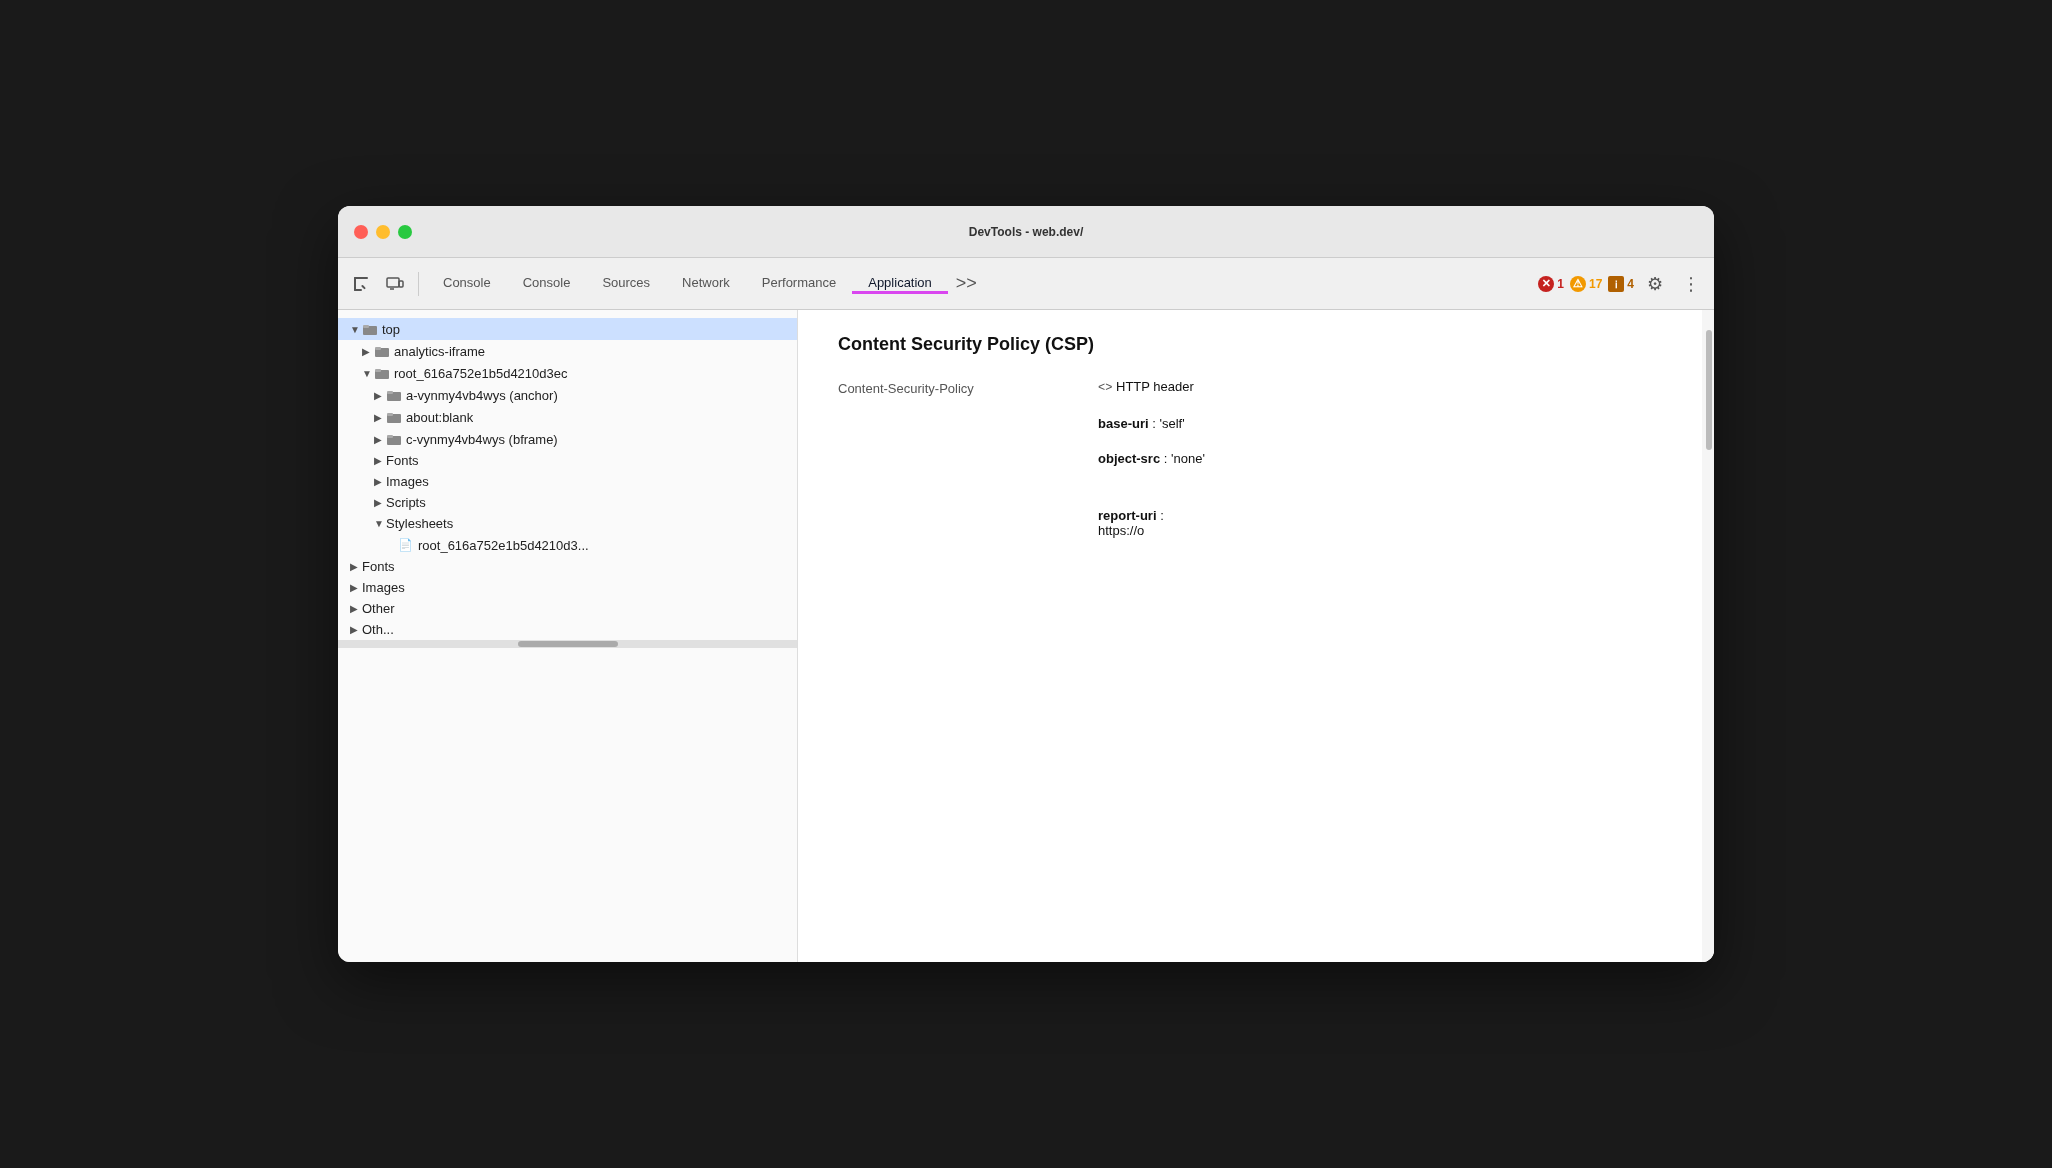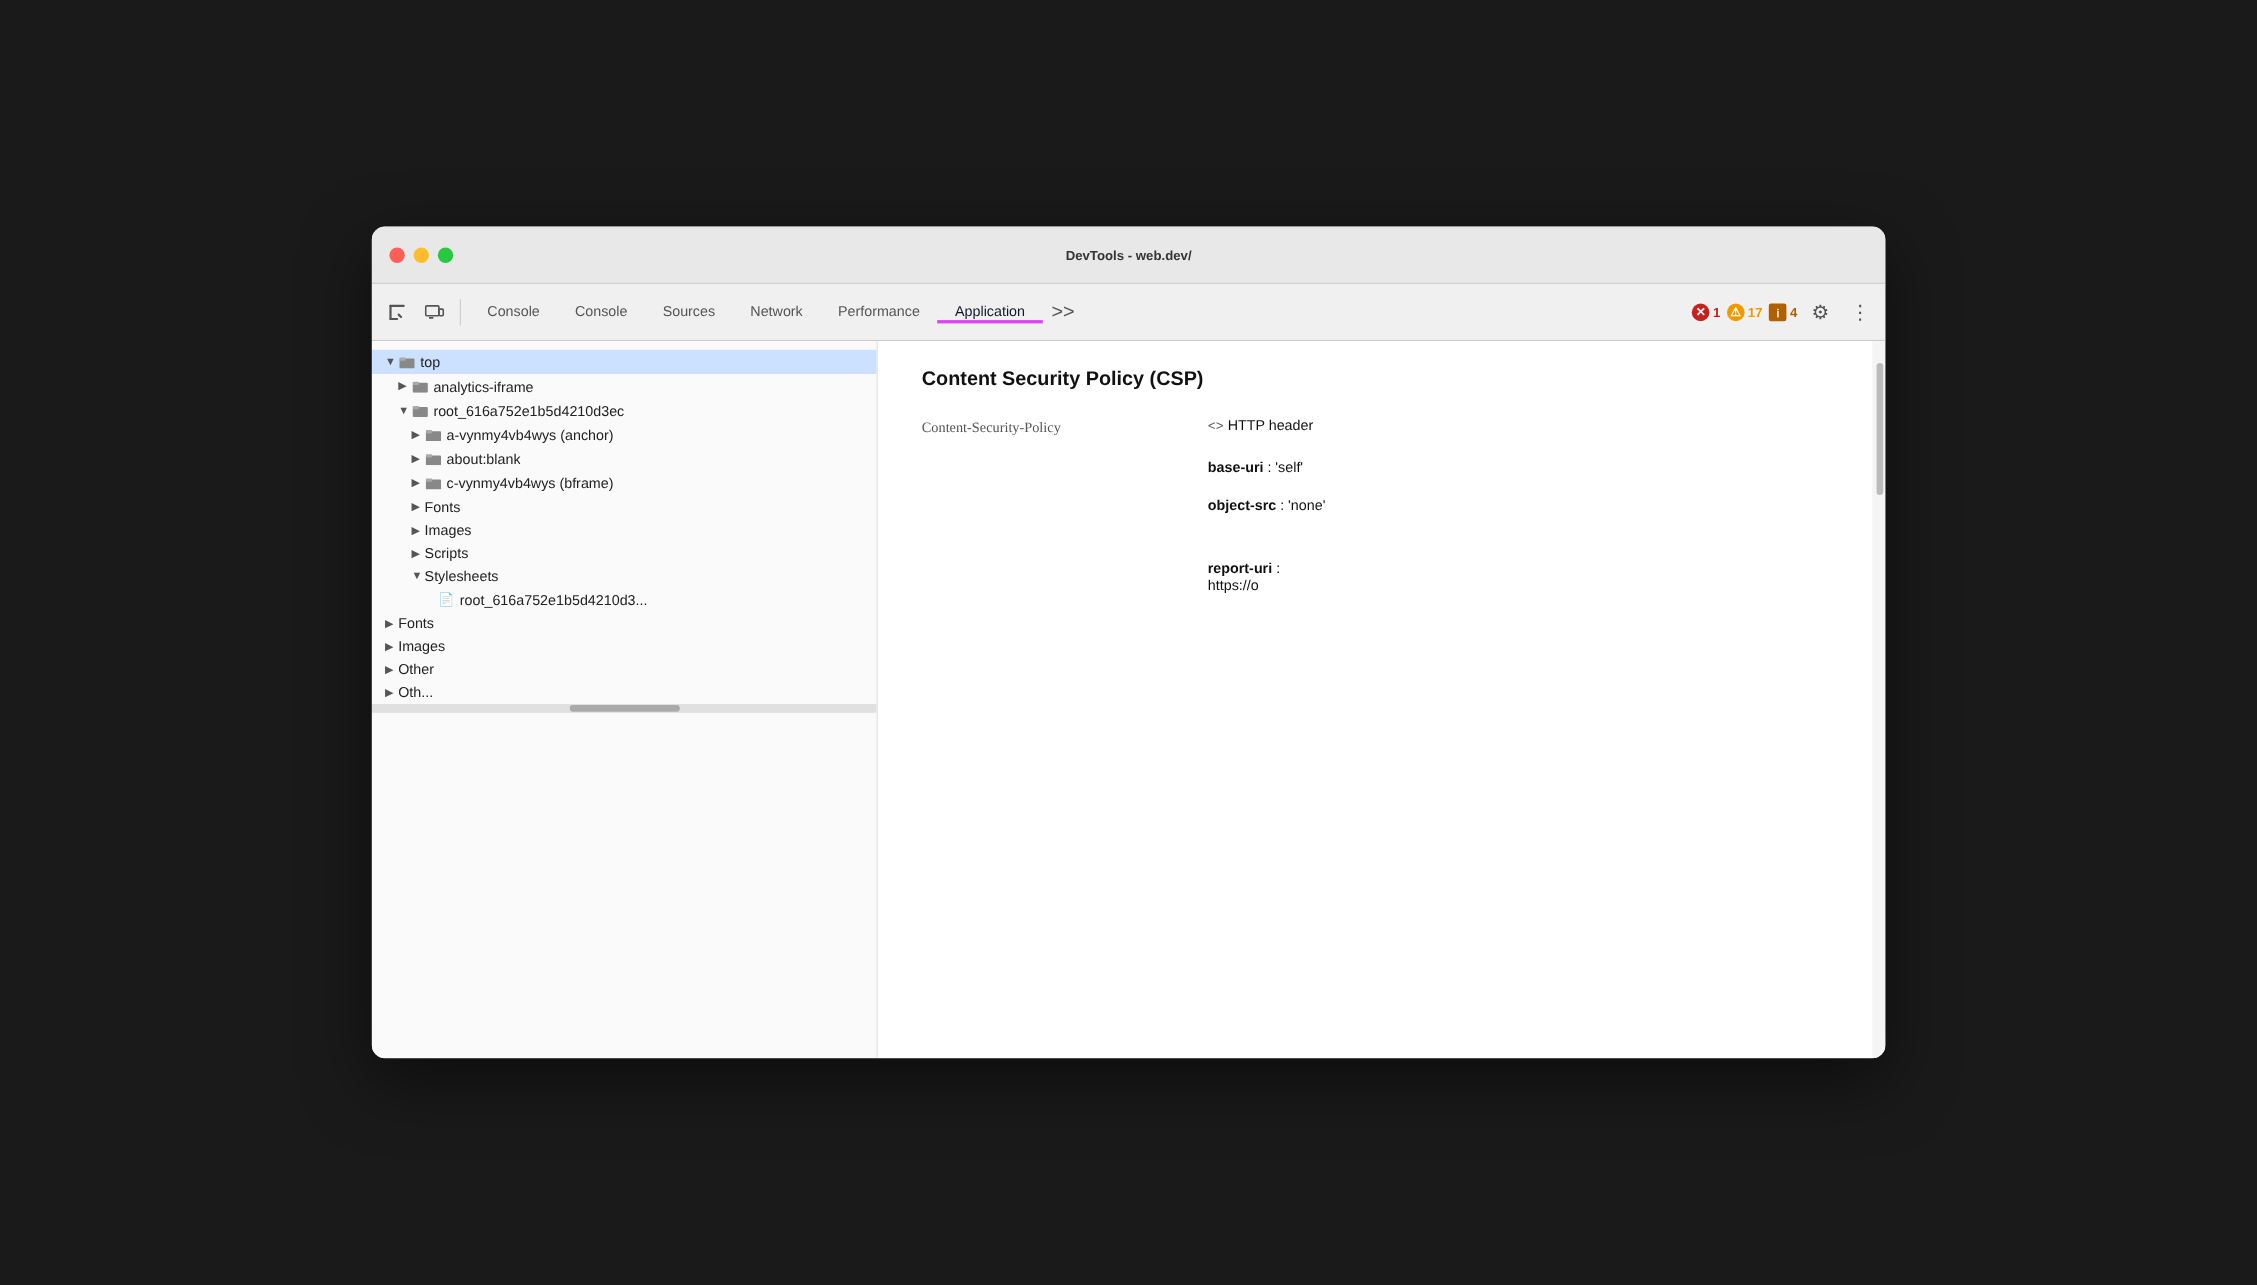--- a/index.html
+++ b/index.html
@@ -238,21 +238,20 @@
       display: flex;
       margin-bottom: 20px;
       align-items: flex-start;
     }
     .csp-label {
       width: 260px;
       font-size: 13px;
       color: #555;
       flex-shrink: 0;
       padding-top: 2px;
-      font-family: Liberation Serif, serif;
     }
     .csp-value {
       font-size: 13px;
       color: #111;
       flex: 1;
     }
     .csp-value .directive {
       font-weight: 700;
       text-align: center;
     }

